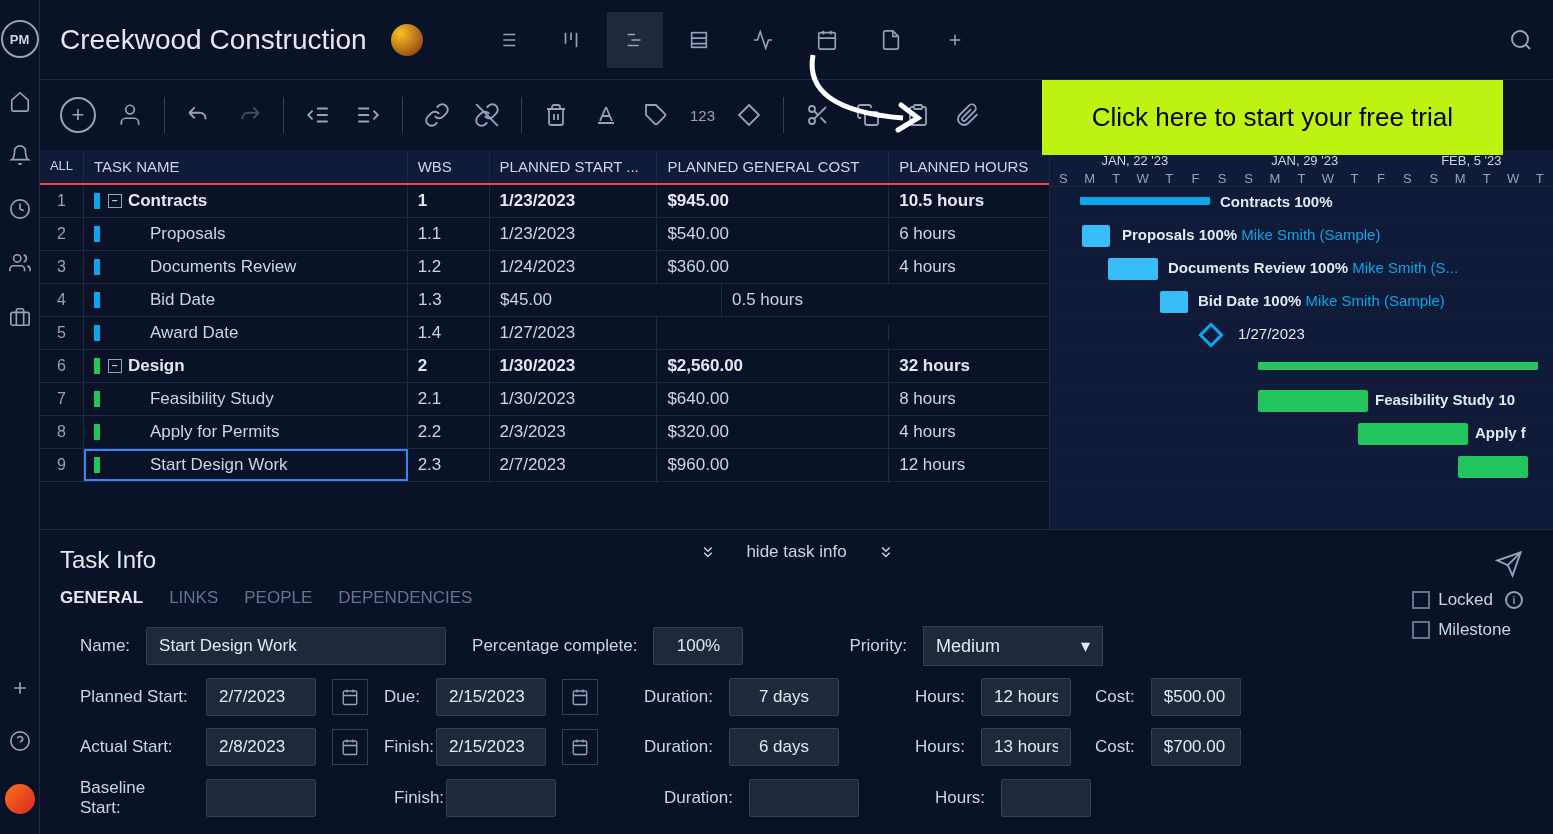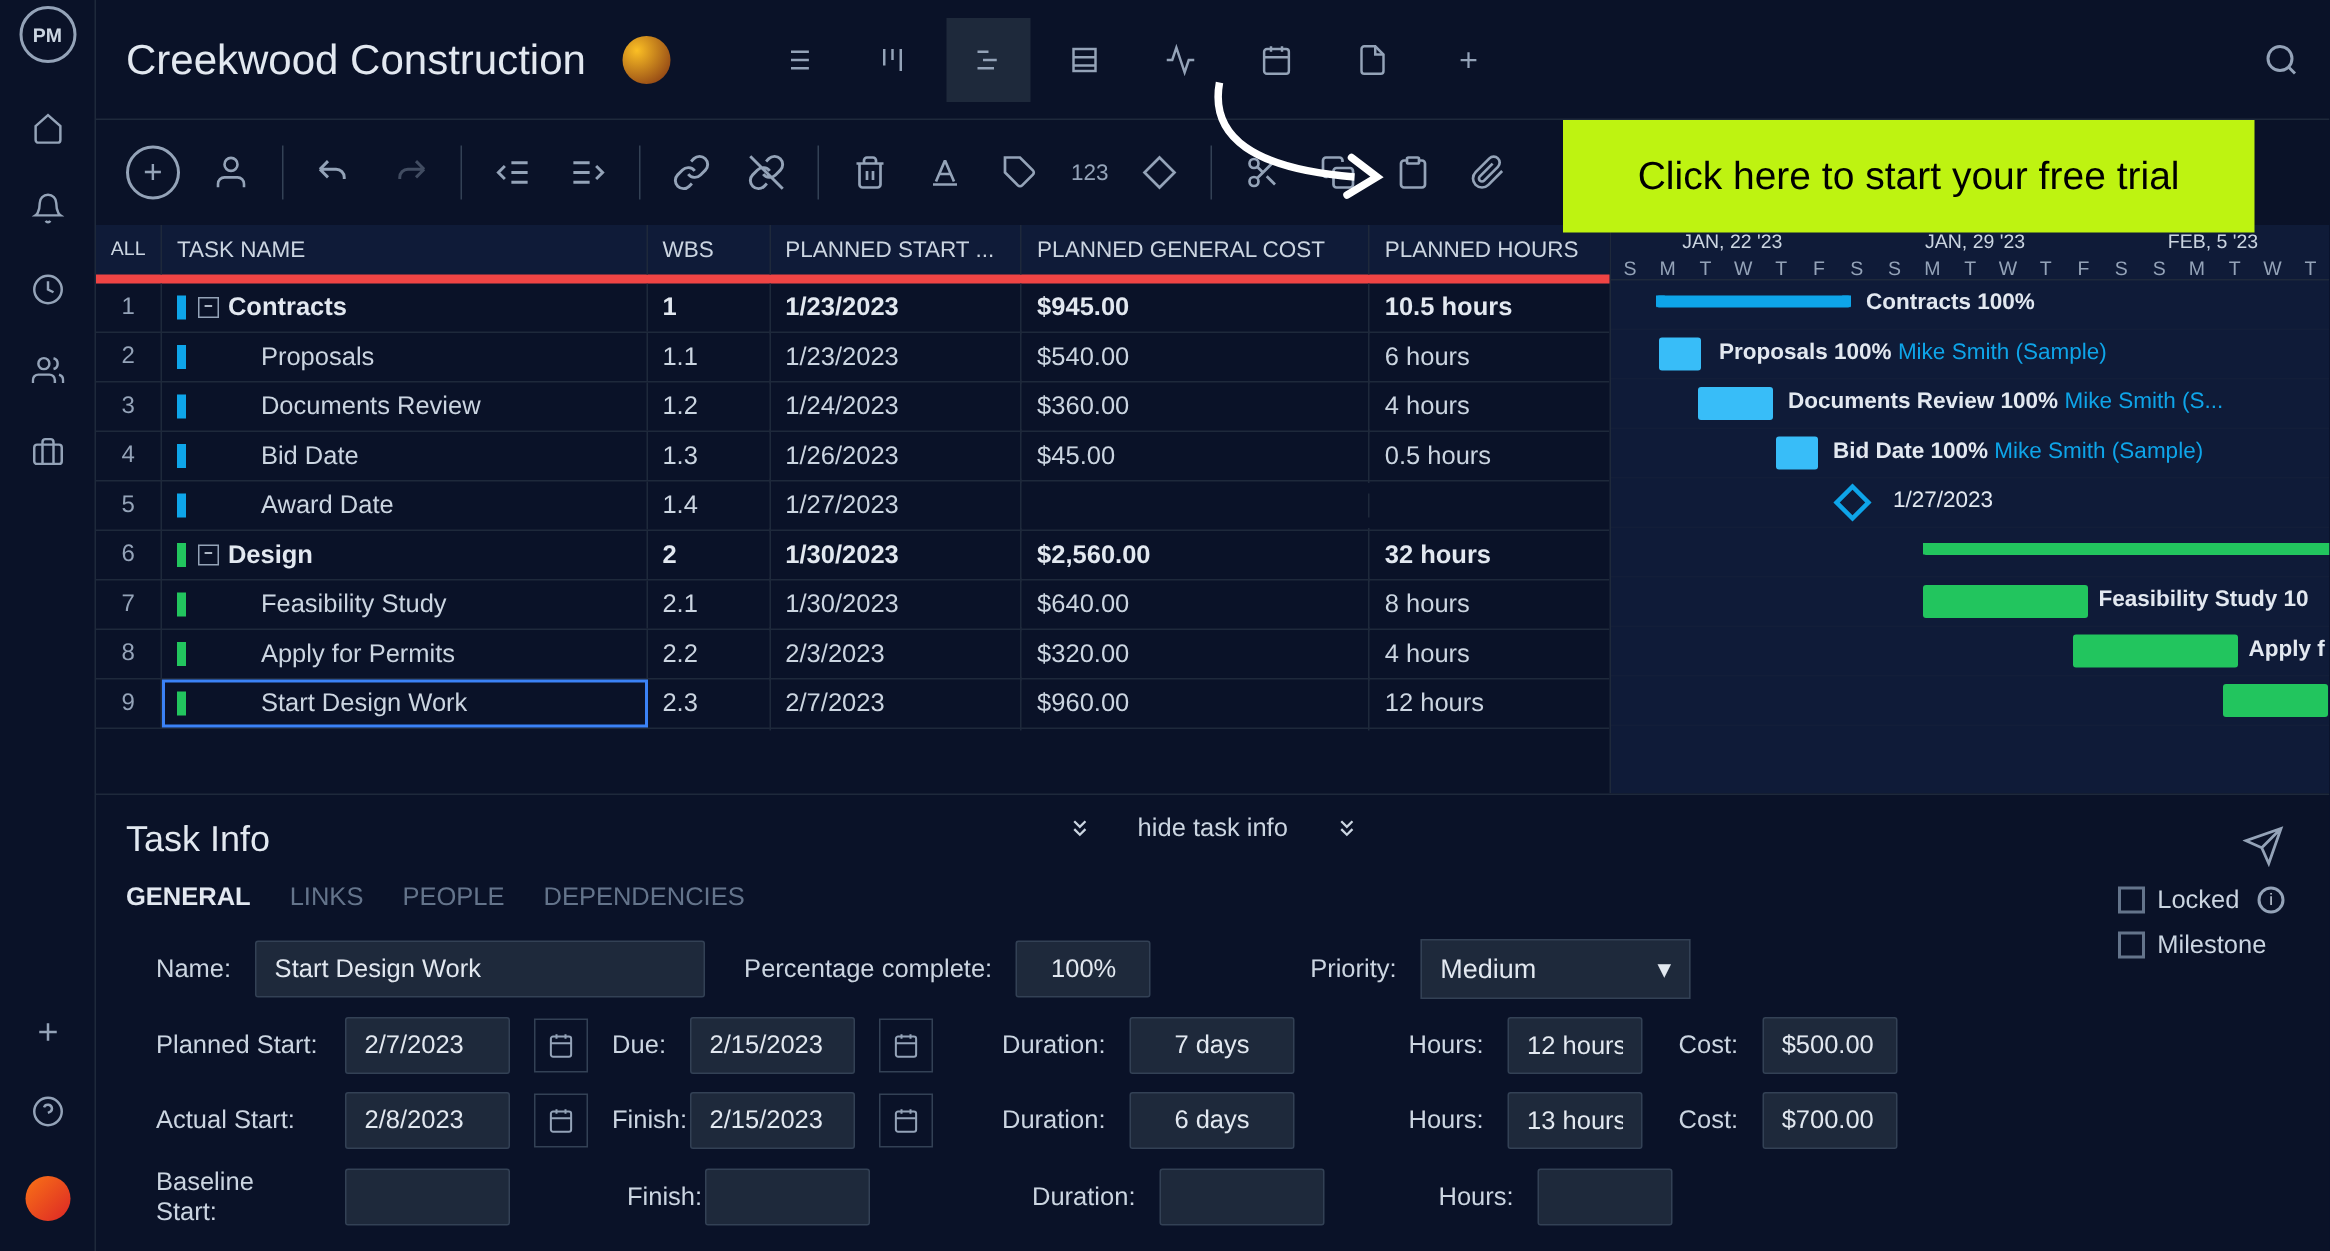--- a/index.html
+++ b/index.html
@@ -1,38 +1,38 @@
 <!DOCTYPE html>
 <html><head>
 <meta charset="utf-8">
 <style>
 * { margin: 0; padding: 0; box-sizing: border-box; }
 body { font-family: -apple-system, BlinkMacSystemFont, "Segoe UI", Arial, sans-serif; background: #0a1228; color: #cbd5e1; width: 1553px; height: 834px; overflow: hidden; display: flex; }
-.left-rail { width: 64px; background: #0a1228; border-right: 1px solid #1e293b; display: flex; flex-direction: column; align-items: center; padding-top: 4px; gap: 32px; }
+.left-rail { width: 40px; background: #0a1228; border-right: 1px solid #1e293b; display: flex; flex-direction: column; align-items: center; padding-top: 20px; gap: 32px; }
 .left-rail .logo { width: 38px; height: 38px; border: 2px solid #94a3b8; border-radius: 50%; display: flex; align-items: center; justify-content: center; font-weight: bold; font-size: 13px; color: #cbd5e1; }
 .left-rail .rail-icon { color: #94a3b8; cursor: pointer; }
 .left-rail .spacer { flex: 1; }
 .left-rail .avatar-small { width: 30px; height: 30px; border-radius: 50%; background: linear-gradient(135deg,#f97316,#dc2626); margin-bottom: 20px; }
 .main { flex: 1; display: flex; flex-direction: column; min-width: 0; }
 .topbar { height: 80px; border-bottom: 1px solid #1e293b; display: flex; align-items: center; padding: 16px 20px; gap: 16px; }
 .project-title { font-size: 28px; color: #e2e8f0; font-weight: 400; }
 .avatar-top { width: 32px; height: 32px; border-radius: 50%; background: radial-gradient(circle at 30% 30%,#fbbf24,#7c2d12); margin-left: 8px; }
 .top-icons { display: flex; gap: 8px; margin-left: 40px; }
 .top-icon { width: 56px; height: 56px; display: flex; align-items: center; justify-content: center; color: #94a3b8; cursor: pointer; }
 .top-icon.active { background: #1e293b; }
 .top-right { margin-left: auto; display: flex; align-items: center; gap: 20px; color: #94a3b8; }
 .toolbar { height: 70px; display: flex; align-items: center; padding: 0 20px; gap: 18px; position: relative; }
 .tool-btn { color: #94a3b8; cursor: pointer; display: flex; align-items: center; justify-content: center; width: 32px; height: 32px; }
 .tool-btn.circle { width: 36px; height: 36px; border: 2px solid #94a3b8; border-radius: 50%; font-size: 22px; font-weight: 300; }
 .divider { width: 1px; height: 36px; background: #334155; }
 .cta-banner { position: absolute; right: 50px; top: 0; background: #bef311; color: #000; padding: 22px 50px; font-size: 26px; font-weight: 400; z-index: 10; }
 .arrow-curve { position: absolute; right: 620px; top: -30px; z-index: 11; pointer-events: none; }
 .content { flex: 1; display: flex; min-height: 0; }
 .grid-area { width: 1010px; display: flex; flex-direction: column; border-right: 1px solid #1e293b; min-height: 0; }
-.grid-header { display: flex; background: #0f1b38; border-bottom: 6px solid #ef4444; font-size: 15px; color: #cbd5e1; }
+.grid-header { display: flex; background: #0f1b38; border-bottom: 2px solid #ef4444; font-size: 15px; color: #cbd5e1; }
 .col-num { width: 44px; text-align: center; padding: 8px 0; border-right: 1px solid #1e293b; font-size: 13px; }
 .col-name { width: 324px; padding: 8px 10px; border-right: 1px solid #1e293b; }
 .col-wbs { width: 82px; padding: 8px 10px; border-right: 1px solid #1e293b; }
 .col-date { width: 168px; padding: 8px 10px; border-right: 1px solid #1e293b; }
 .col-cost { width: 232px; padding: 8px 10px; border-right: 1px solid #1e293b; }
 .col-hours { width: 160px; padding: 8px 10px; }
 .grid-body { flex: 1; overflow-y: hidden; }
 .grid-row { display: flex; border-bottom: 1px solid #1e293b; font-size: 17px; height: 33px; align-items: center; }
 .grid-row .col-num { color: #94a3b8; font-size: 16px; }
 .grid-row .bar-indent { width: 6px; height: 100%; }
@@ -331,21 +331,20 @@
           </div>
           <div class="grid-row">
             <div class="col-num">4</div>
   <div class="col-name task-cell ">
               <div class="bar-indent indent-blue"></div>
               <div style="padding-left:50px;display:flex;align-items:center" class="">
                 <span>Bid Date</span>
               </div>
             </div>
   <div class="col-wbs ">1.3</div>
-  <div class="col-date ">1/26/2023</div>
   <div class="col-cost ">$45.00</div>
   <div class="col-hours ">0.5 hours</div>
           </div>
           <div class="grid-row">
             <div class="col-num">5</div>
   <div class="col-name task-cell ">
               <div class="bar-indent indent-blue"></div>
               <div style="padding-left:50px;display:flex;align-items:center" class="">
                 <span>Award Date</span>
               </div>

